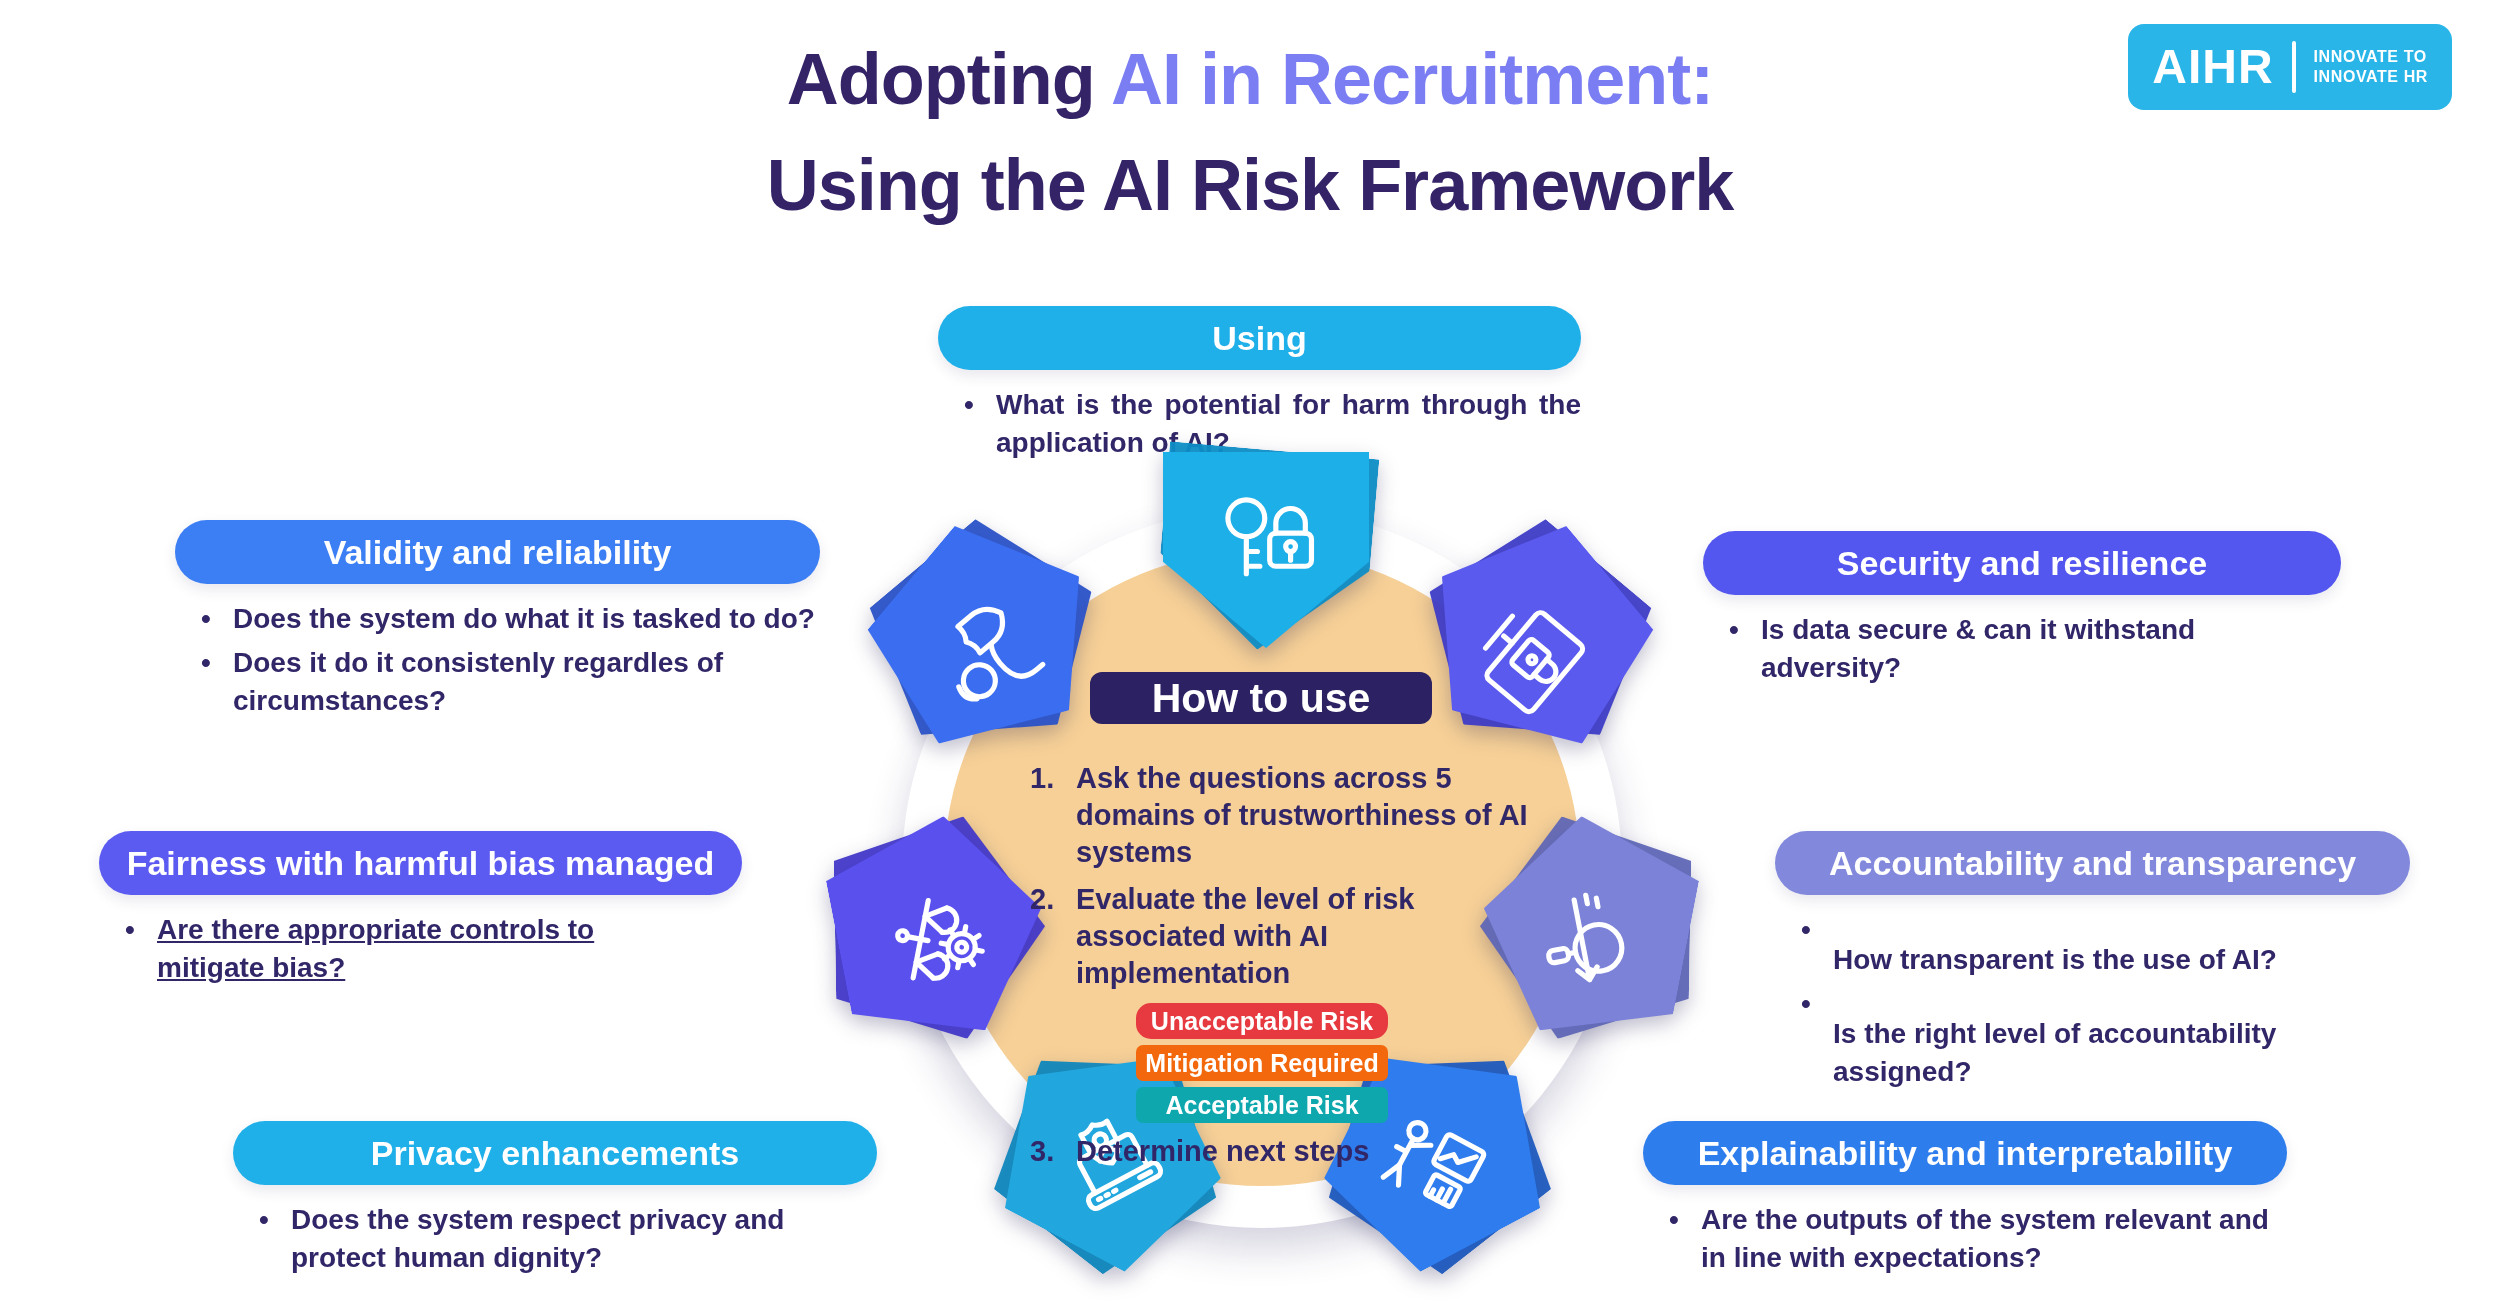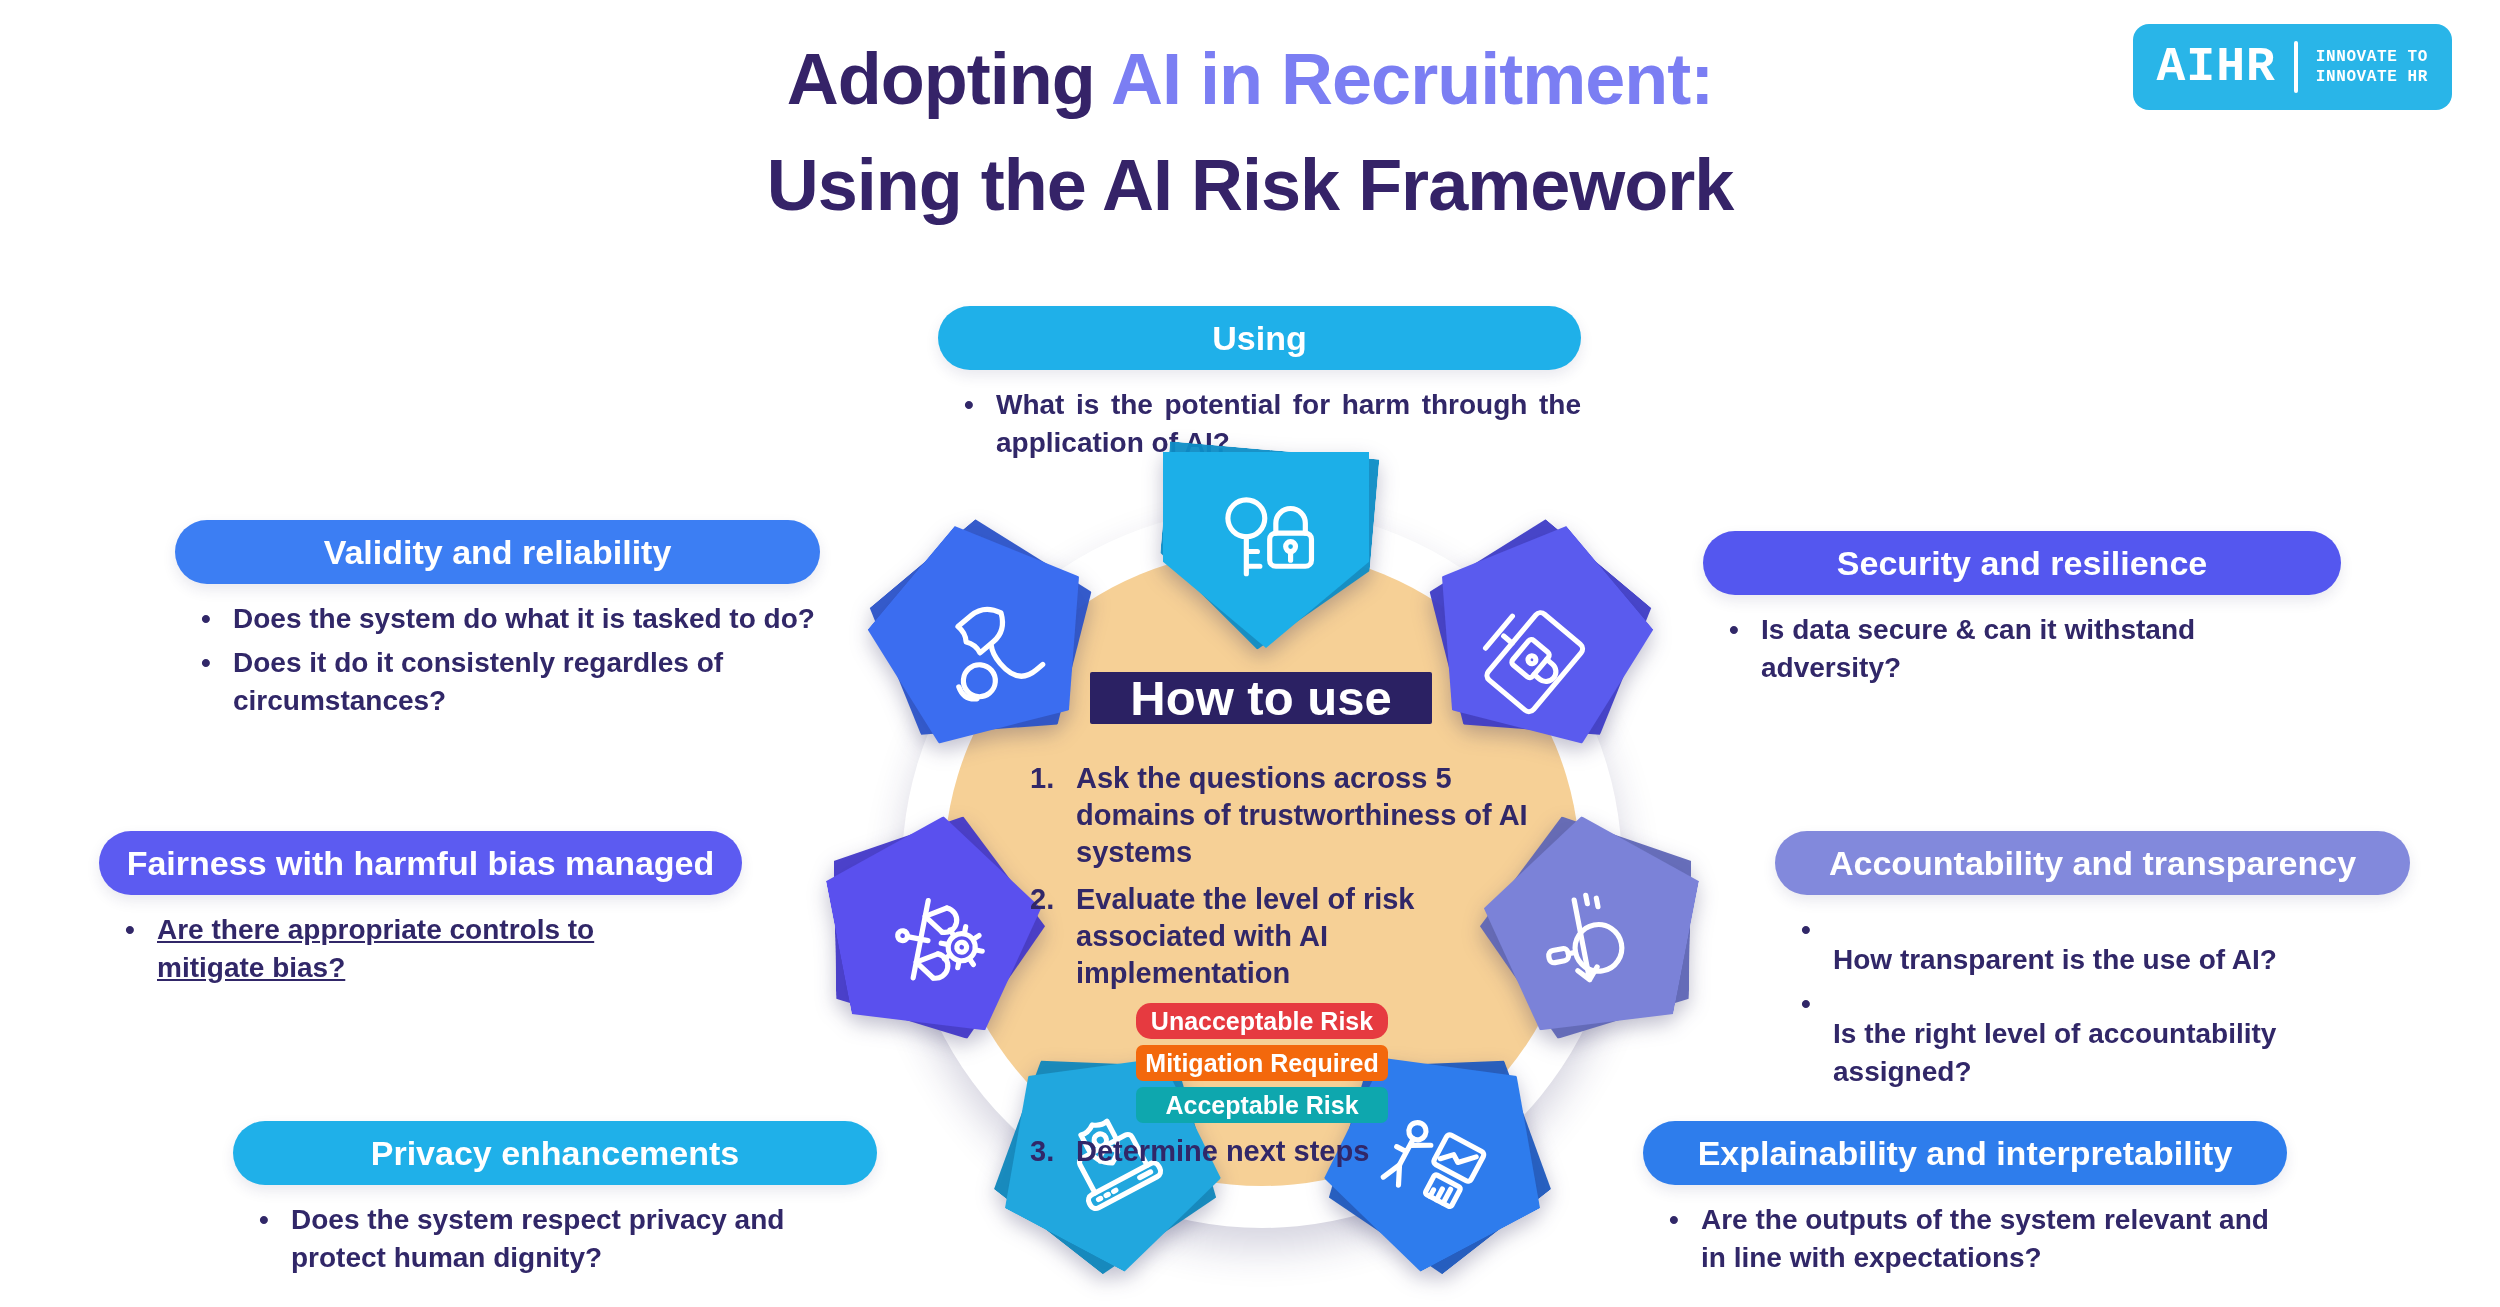--- a/index.html
+++ b/index.html
@@ -8,32 +8,32 @@
     background:#ffffff;
     font-family:"Liberation Sans", sans-serif;
     -webkit-font-smoothing:antialiased;
   }
   
   .title{position:absolute;left:0;right:0;top:26px;text-align:center;font-weight:700;
          font-size:72px;line-height:106px;letter-spacing:-1px;color:var(--title_dark);}
   .title .accent{color:var(--title_accent);}
   
   .logo{position:absolute;top:24px;right:48px;background:var(--logo_bg);border-radius:16px;
-        display:flex;align-items:center;gap:18px;padding:12px 24px;height:62px;font-family:Liberation Mono, monospace;}
+        display:flex;align-items:center;gap:18px;padding:12px 24px;height:62px;}
   .logo .brand{color:#fff;font-size:48px;font-weight:700;letter-spacing:1px;line-height:1;}
   .logo .bar{width:4px;height:52px;background:#fff;border-radius:2px;}
   .logo .tag{color:#fff;font-size:16px;font-weight:700;line-height:1.25;letter-spacing:.6px;}
   
   .ring{position:absolute;left:902px;top:508px;width:720px;height:720px;border-radius:50%;
         background:#fff;box-shadow:0 20px 40px rgba(40,35,95,.20);}
   .inner-circle{position:absolute;left:944px;top:550px;width:636px;height:636px;border-radius:50%;
         background:var(--circle_fill);}
   .banner{position:absolute;left:1090px;top:672px;width:342px;height:52px;z-index:6;
-        background:var(--banner_bg);color:#fff;font-size:49px;font-weight:700;line-height:52px;
-        text-align:center;border-radius:2px;}
+        background:var(--banner_bg);color:#fff;font-size:41px;font-weight:700;line-height:52px;
+        text-align:center;border-radius:12px;}
   .steps{position:absolute;left:1030px;top:760px;width:500px;z-index:6;margin:0;padding:0;list-style:none;
         color:var(--navy_text);font-weight:700;font-size:29px;line-height:1.27;}
   .steps li{display:flex;gap:12px;margin-bottom:11px;}
   .steps .num{flex:0 0 34px;}
   .steps li:nth-of-type(1) .t{max-width:545px;}
   .steps li:nth-of-type(2) .t{max-width:600px;}
   .risk-badges{margin:2px 0 10px 106px;}
   .badge{display:block;width:252px;height:36px;line-height:36px;border-radius:7px;margin:6px 0;
         color:#fff;font-size:25px;font-weight:700;text-align:center;}
   

